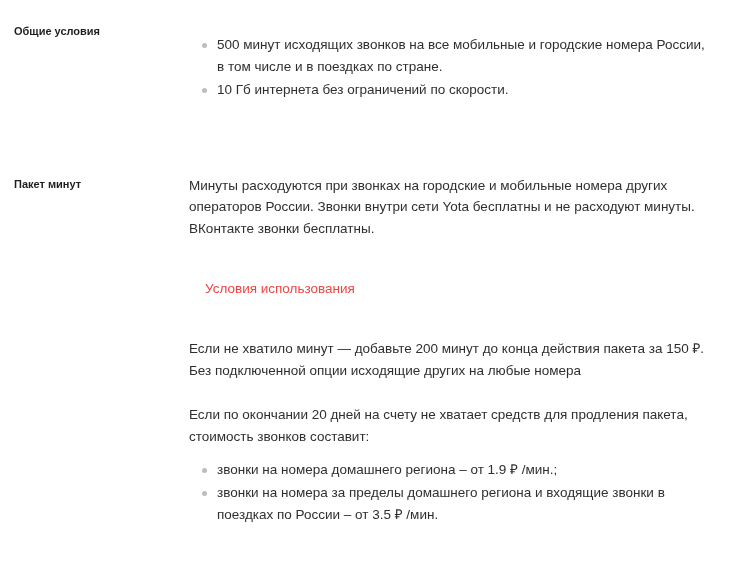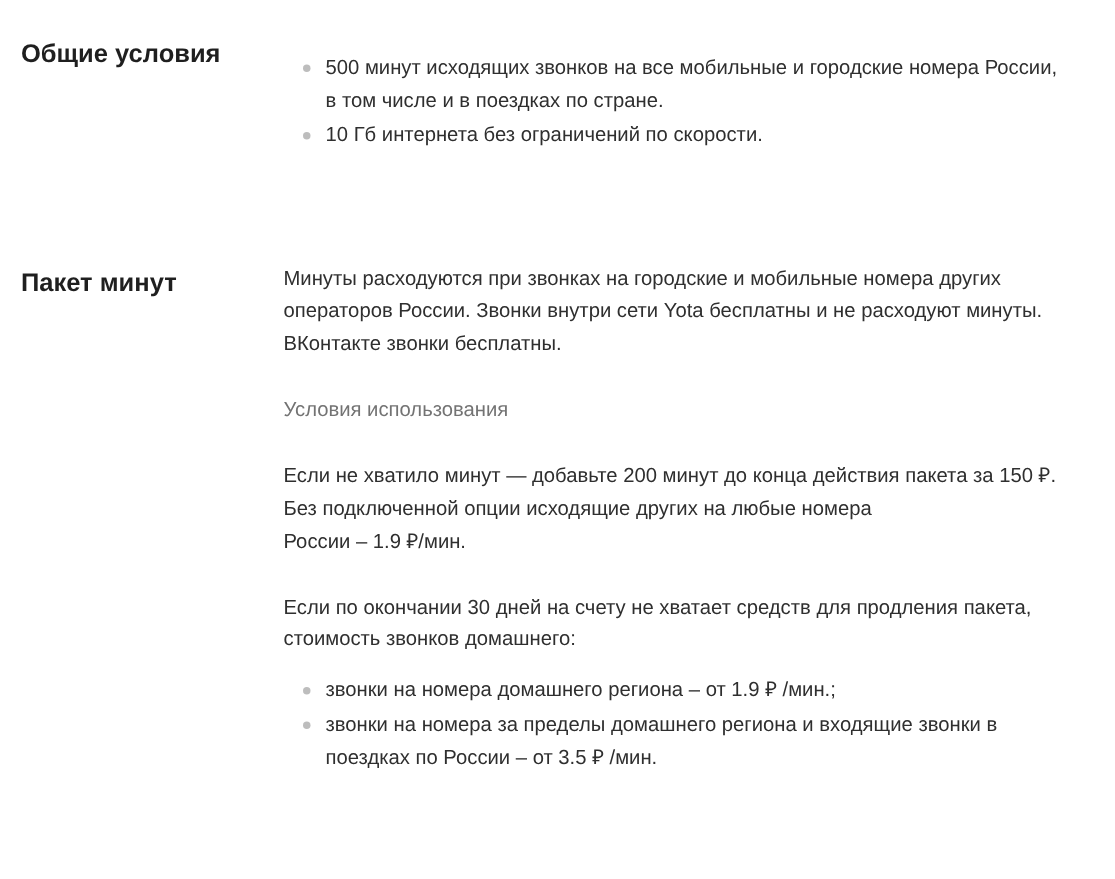--- a/index.html
+++ b/index.html
@@ -21,21 +21,21 @@
     box-sizing: border-box;
     padding: 22px 16px 0 14px;
   }
   .section {
     display: flex;
     align-items: flex-start;
   }
   .section-title {
     width: 175px;
     flex: 0 0 175px;
-    font-size: 17px;
+    font-size: 11px;
     font-weight: bold;
     color: #1f1f1f;
     line-height: 1.5;
     padding-top: 1px;
   }
   .section-body {
     flex: 1 1 auto;
     font-size: 13.5px;
     line-height: 1.62;
     color: #2f2f2f;
@@ -63,23 +63,23 @@
     border-radius: 50%;
     background: #bdbdbd;
   }
   .para {
     margin: 0;
   }
   .para + .para {
     margin-top: 0px;
   }
   .subhead {
-    color: #737373;
+    color: #ef4444;
     font-size: 13.5px;
-    margin: 0;
+    margin: 16px;
   }
   .gap-m { height: 22px; }
   .gap-xl { height: 62px; }
 </style>
 </head>
 <body>
 
 <div class="page">
 
   <div class="section">
@@ -101,26 +101,25 @@
       <p class="para">Минуты расходуются при звонках на городские и мобильные номера других операторов России. Звонки внутри сети Yota бесплатны и не расходуют минуты. ВКонтакте звонки бесплатны.</p>
 
       <div class="gap-m"></div>
 
       <p class="subhead">Условия использования</p>
 
       <div class="gap-m"></div>
 
       <p class="para">Если не хватило минут — добавьте 200 минут до конца действия пакета за 150 ₽.</p>
       <p class="para">Без подключенной опции исходящие других на любые номера</p>
-      <p class="para">России – 1.9 ₽/мин.</p>
 
       <div class="gap-m"></div>
 
-      <p class="para">Если по окончании 30 дней на счету не хватает средств для продления пакета,</p>
-      <p class="para">стоимость звонков домашнего:</p>
+      <p class="para">Если по окончании 20 дней на счету не хватает средств для продления пакета,</p>
+      <p class="para">стоимость звонков составит:</p>
 
       <ul class="bullets">
         <li>звонки на номера домашнего региона – от 1.9 ₽ /мин.;</li>
         <li>звонки на номера за пределы домашнего региона и входящие звонки в поездках по России – от 3.5 ₽ /мин.</li>
       </ul>
 
     </div>
   </div>
 
 </div>

